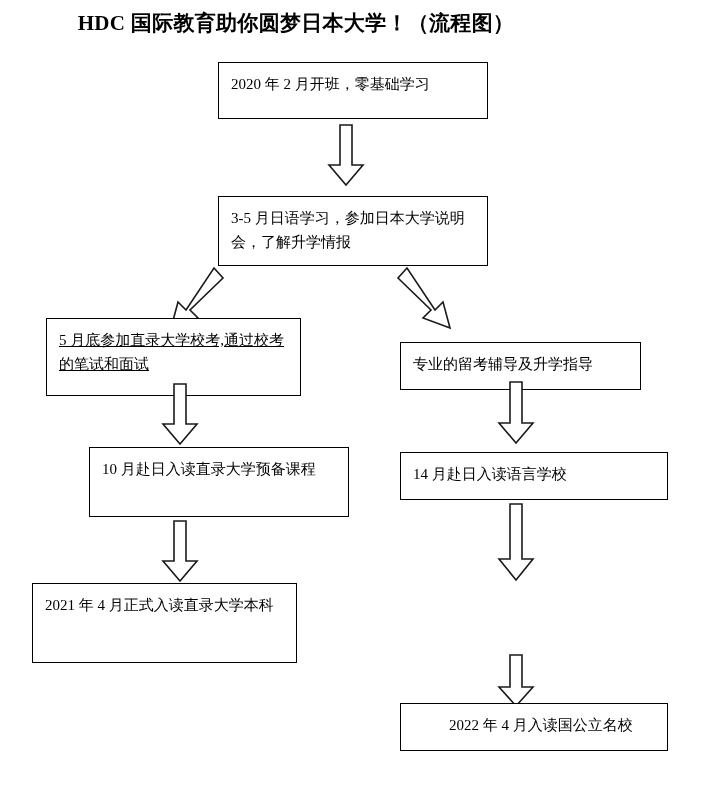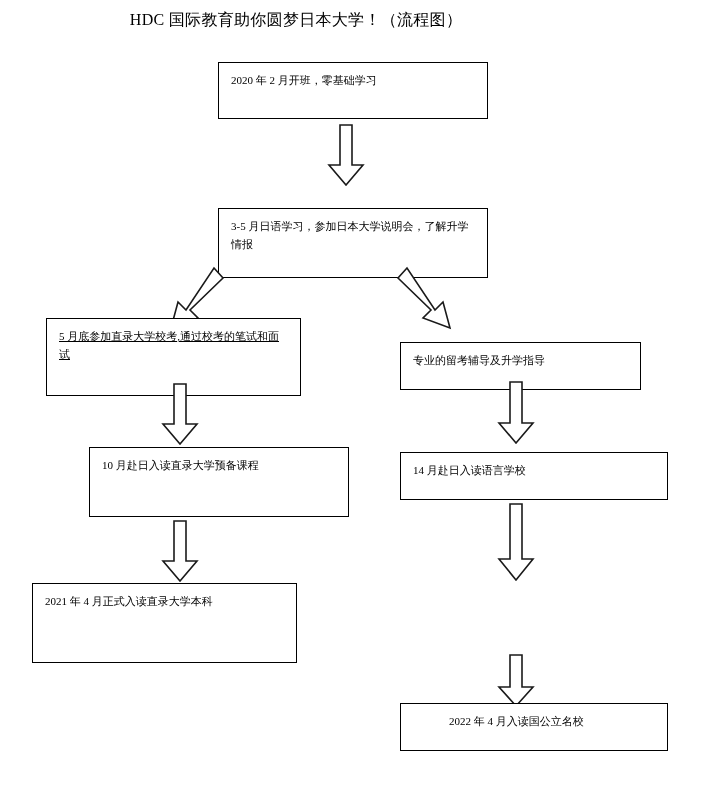--- a/index.html
+++ b/index.html
@@ -17,32 +17,32 @@
     height: 788px;
     background: #ffffff;
     overflow: hidden;
   }
   .title {
     position: absolute;
     left: 0;
     top: 10px;
     width: 592px;
     text-align: center;
-    font-size: 16px;
-    font-weight: normal;
+    font-size: 21px;
+    font-weight: bold;
     letter-spacing: 0.3px;
     line-height: 1.3;
     white-space: nowrap;
   }
   .node {
     position: absolute;
     box-sizing: border-box;
     border: 1px solid #000000;
     background: #ffffff;
-    font-size: 11px;
+    font-size: 15px;
     line-height: 1.62;
     padding: 9px 12px 6px 12px;
     text-align: left;
   }
   .arrow {
     position: absolute;
     overflow: visible;
   }
   .arrow svg {
     display: block;
@@ -62,21 +62,21 @@
   <div class="title">HDC 国际教育助你圆梦日本大学！（流程图）</div>
 
   <div class="node" style="left:218px; top:62px; width:270px; height:57px;">2020 年 2 月开班，零基础学习</div>
 
   <div class="arrow" style="left:326px; top:124px;">
     <svg width="40" height="62" viewBox="0 0 40 62">
       <path d="M14 1 L26 1 L26 41 L37 41 L20 61 L3 41 L14 41 Z"></path>
     </svg>
   </div>
 
-  <div class="node" style="left:218px; top:208px; width:270px; height:70px;">3-5 月日语学习，参加日本大学说明会，了解升学情报</div>
+  <div class="node" style="left:218px; top:196px; width:270px; height:70px;">3-5 月日语学习，参加日本大学说明会，了解升学情报</div>
 
   <div class="arrow" style="left:118px; top:265px;">
     <svg width="110" height="72" viewBox="0 0 110 72">
       <path d="M96 3 L105 13 L72 45 L80 53 L53 63 L60 37 L68 45 Z"></path>
     </svg>
   </div>
 
   <div class="arrow" style="left:395px; top:265px;">
     <svg width="110" height="72" viewBox="0 0 110 72">
       <path d="M12 3 L3 13 L36 45 L28 53 L55 63 L48 37 L40 45 Z"></path>

